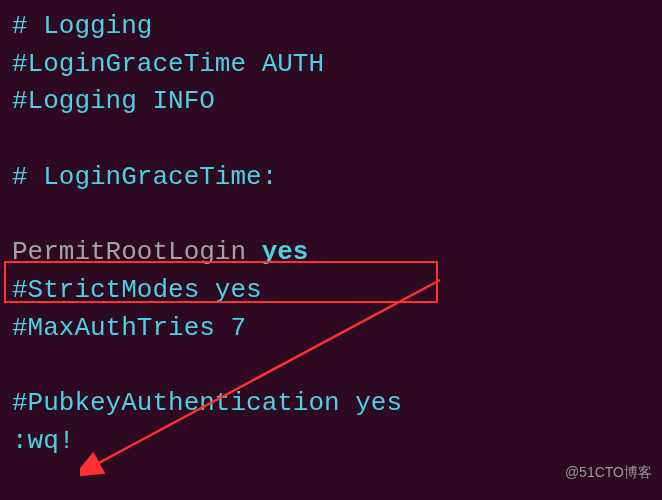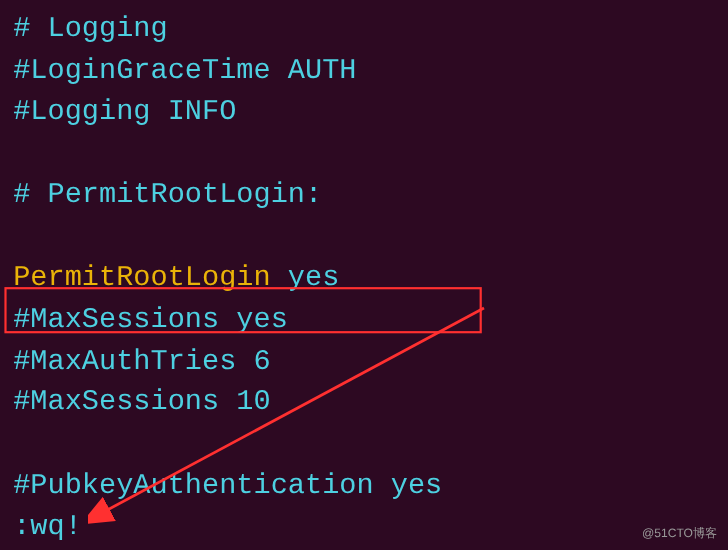--- a/index.html
+++ b/index.html
@@ -30,60 +30,59 @@
     .highlight-box {
       position: absolute;
       border: 2px solid #ff3030;
       top: 261px;
       left: 4px;
       width: 430px;
       height: 38px;
       pointer-events: none;
     }
     .key-text {
-      color: #eab308;
+      color: #a3a3a3;
       text-align: right;
     }
     .value-text {
       color: #4dd0e1;
-      font-weight: normal;
+      font-weight: bold;
       text-align: center;
     }
     .command-line {
       color: #4dd0e1;
     }
     .arrow-svg {
       position: absolute;
       top: 270px;
       left: 80px;
       pointer-events: none;
     }
     .watermark {
       position: absolute;
-      bottom: 6px;
+      bottom: 18px;
       right: 10px;
-      font-size: 11px;
+      font-size: 14px;
       color: #999;
       font-family: sans-serif;
     }
   </style>
 </head>
 <body>
 
 <div class="editor">
   <div class="line"># Logging</div>
   <div class="line">#LoginGraceTime AUTH</div>
   <div class="line">#Logging INFO</div>
   <div class="line">&nbsp;</div>
-  <div class="line"># PermitRootLogin:</div>
+  <div class="line"># LoginGraceTime:</div>
   <div class="line">&nbsp;</div>
   <div class="line highlighted-line"><span class="key-text">PermitRootLogin </span><span class="value-text">yes</span></div>
-  <div class="line">#MaxSessions yes</div>
-  <div class="line">#MaxAuthTries 6</div>
-  <div class="line">#MaxSessions 10</div>
+  <div class="line">#StrictModes yes</div>
+  <div class="line">#MaxAuthTries 7</div>
   <div class="line">&nbsp;</div>
   <div class="line">#PubkeyAuthentication yes</div>
   <div class="line command-line">:wq!</div>
 </div>
 
 <div class="highlight-box"></div>
 
 <svg class="arrow-svg" width="380" height="210">
   <defs>
     <marker id="arrowhead" markerWidth="12" markerHeight="10" refX="2" refY="5" orient="auto">

